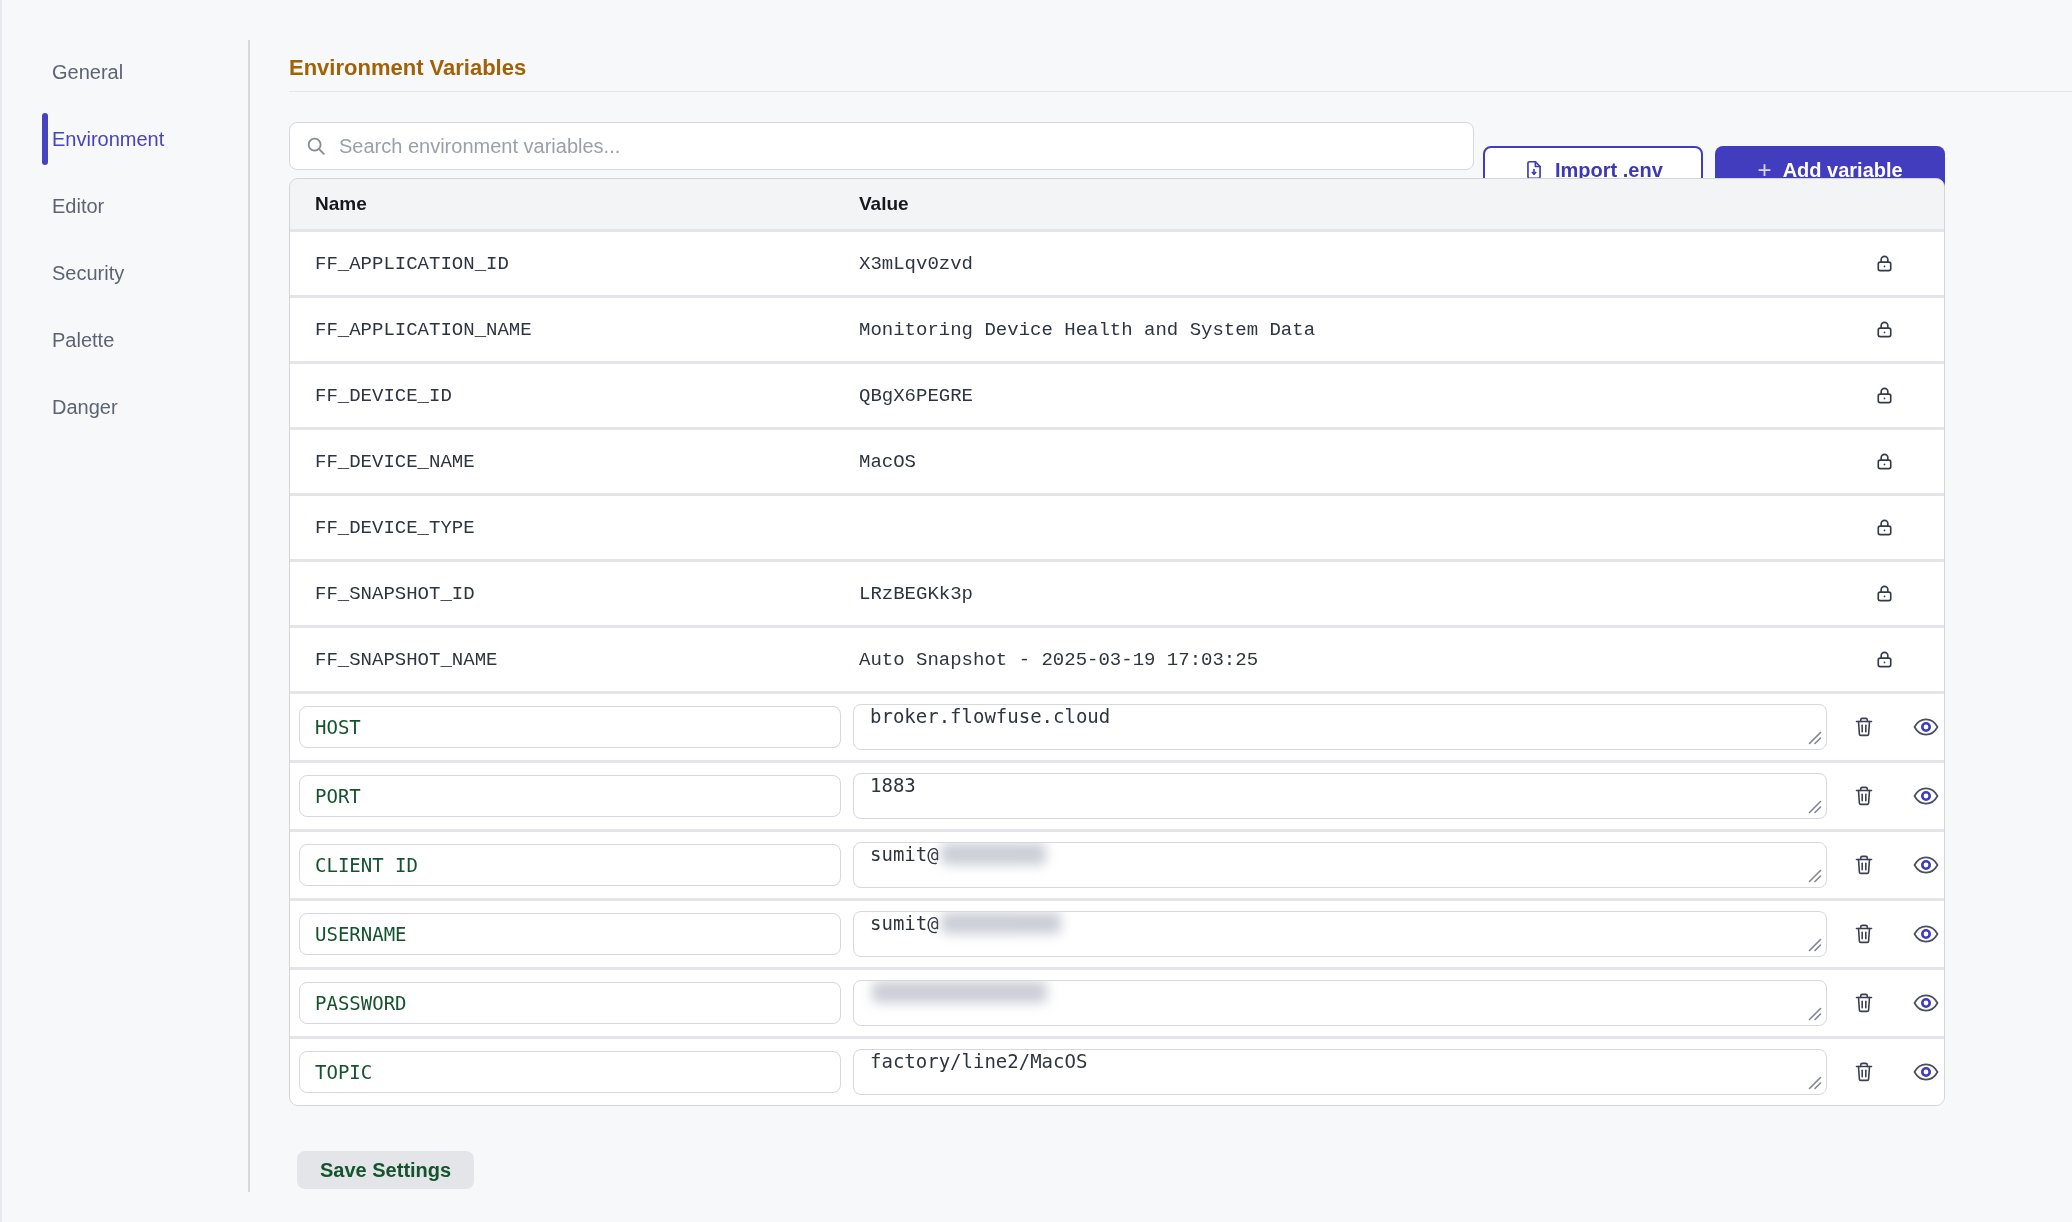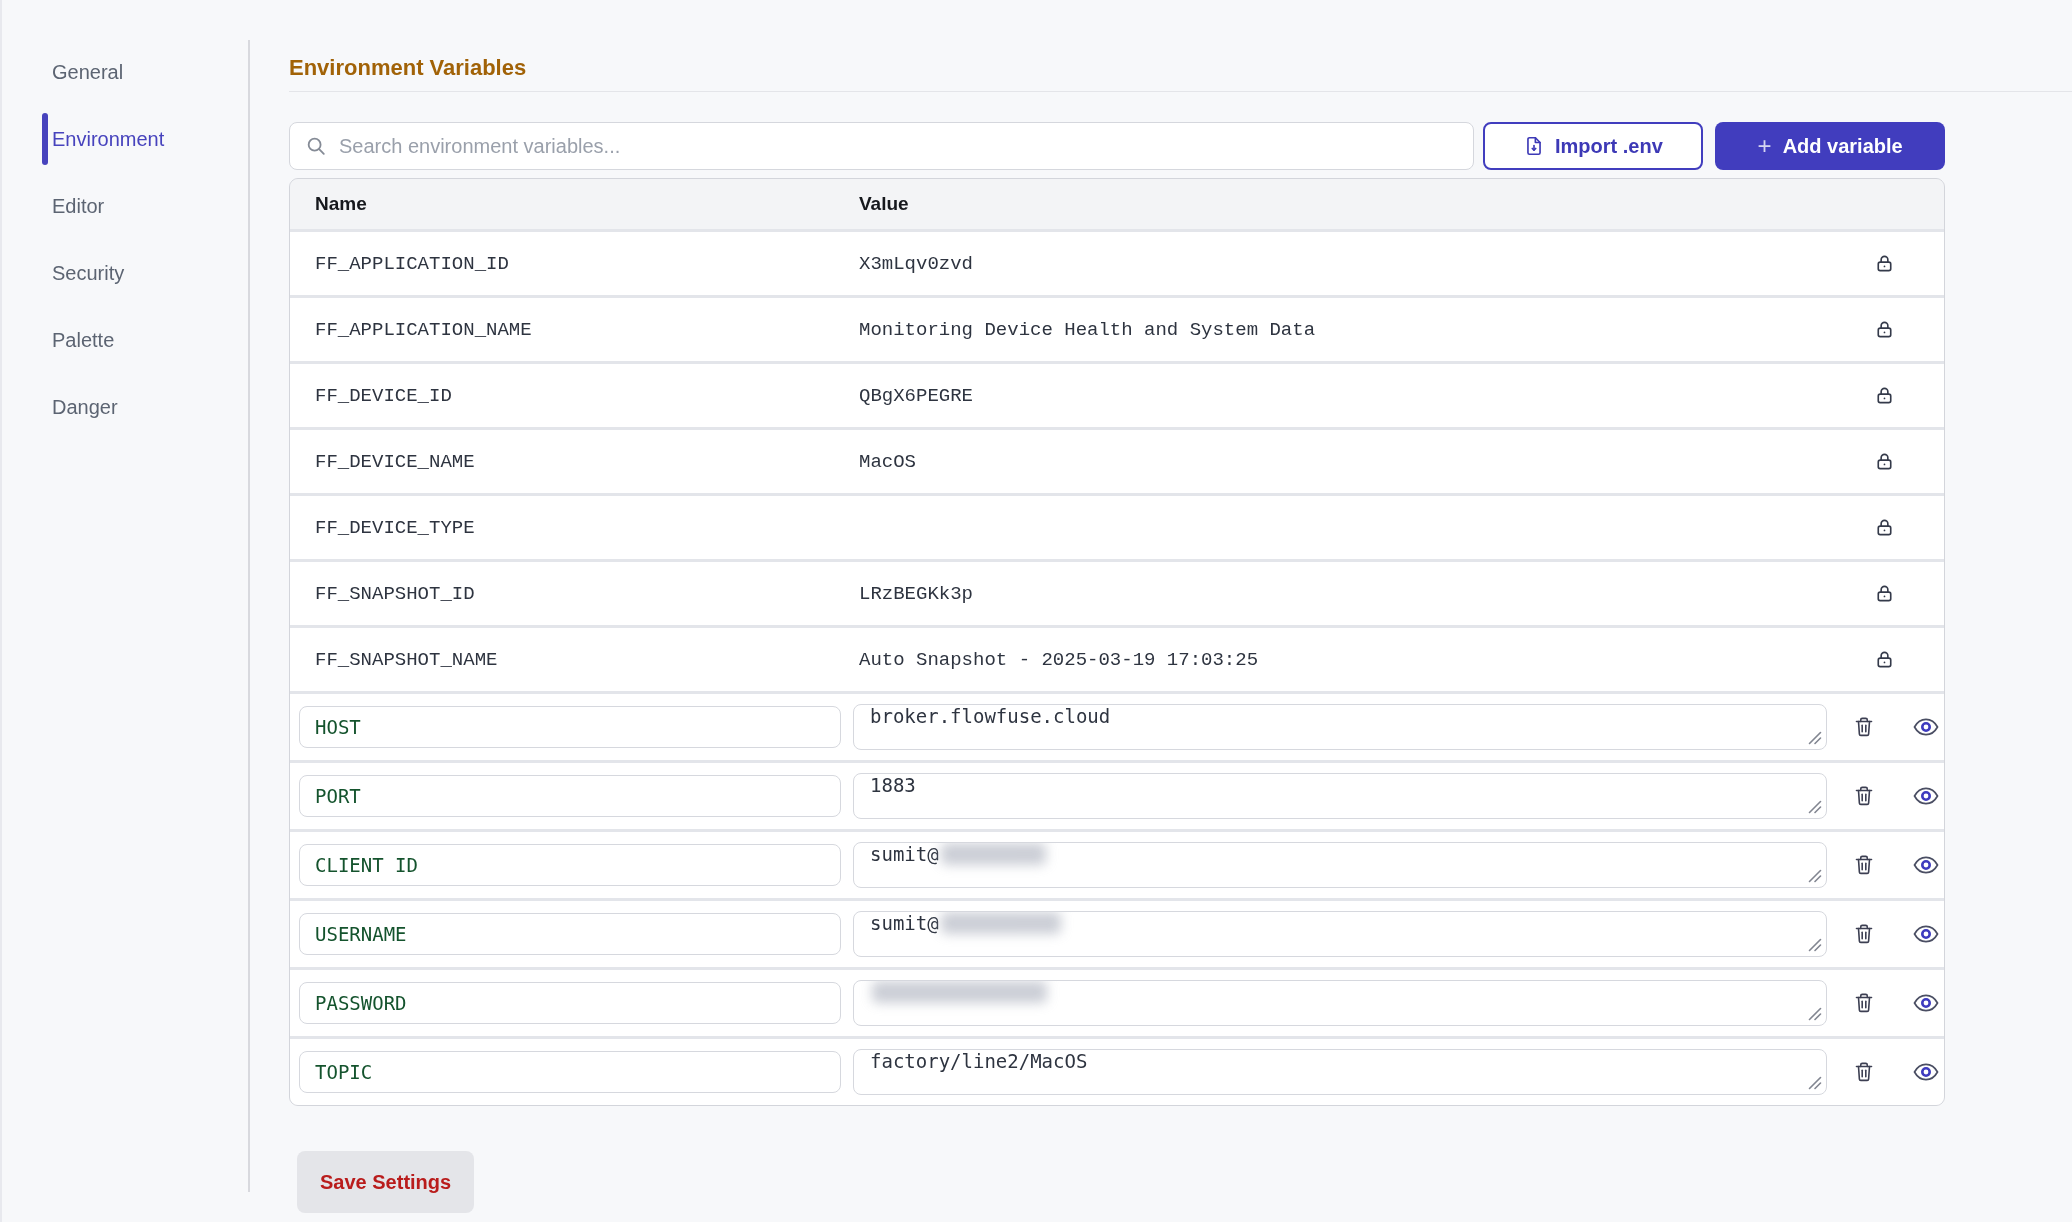--- a/index.html
+++ b/index.html
@@ -21,21 +21,21 @@
   .title-divider{position:absolute;left:287px;top:91px;width:1785px;height:1px;background:#e4e5e9;}
   
   .toolbar{position:absolute;left:287px;top:122px;width:1656px;height:48px;display:flex;}
   .search-wrap{position:relative;width:1186px;height:48px;box-sizing:border-box;
     border:1.5px solid #d5d7dd;border-radius:8px;background:#fff;display:flex;align-items:center;}
   .search-wrap svg{margin:0 10px 0 15px;flex:none;}
   .search-input{border:none;outline:none;flex:1;font-size:20px;color:#3a3f4a;
     font-family:"Liberation Sans",sans-serif;background:transparent;height:40px;}
   .search-input::placeholder{color:#9aa0ab;}
   .btn{box-sizing:border-box;height:48px;border-radius:8px;display:flex;align-items:center;
-    justify-content:center;font-size:20px;font-weight:bold;cursor:pointer;}
+    justify-content:center;font-size:20px;font-weight:bold;cursor:pointer;margin-top:24px;}
   .btn-import{margin-left:9px;width:221px;background:#fff;border:2.5px solid #413dbe;color:#3d39b6;}
   .btn-import svg{margin-right:10px;}
   .btn-add{margin-left:12px;width:230px;background:#413dbe;border:none;color:#fff;}
   .plus{font-weight:normal;color:rgba(255,255,255,0.78);font-size:24px;margin-right:11px;line-height:1;}
   
   .env-table{position:absolute;left:287px;top:178px;width:1656px;box-sizing:border-box;
     border:1.5px solid #d3d5db;border-radius:9px;background:#e3e5ea;overflow:hidden;
     display:flex;flex-direction:column;gap:3px;}
   .t-head{height:50px;background:#f3f4f6;display:grid;grid-template-columns:544px 1fr 70px;
     align-items:center;padding:0 25px;font-size:19px;font-weight:bold;color:#16181d;}
@@ -54,22 +54,22 @@
   .resize-handle{position:absolute;right:4px;bottom:4px;}
   .blur-blob{display:inline-block;height:22px;border-radius:5px;background:#a9aebb;
     filter:blur(6px);opacity:.6;margin-left:2px;vertical-align:middle;}
   .blob-client{width:105px;}
   .blob-user{width:120px;}
   .blob-pass{width:175px;}
   .icon-btn{background:none;border:none;padding:0;cursor:pointer;display:flex;align-items:center;}
   .trash-btn{margin-left:25px;}
   .eye-btn{margin-left:36px;}
   
-  .save-btn{position:absolute;left:295px;top:1151px;height:62px;padding:0 23px;border:none;
-    border-radius:8px;background:#e4e5e9;color:#b91c1c;font-size:20px;font-weight:bold;
+  .save-btn{position:absolute;left:295px;top:1151px;height:38px;padding:0 23px;border:none;
+    border-radius:8px;background:#e4e5e9;color:#14532d;font-size:20px;font-weight:bold;
     font-family:"Liberation Sans",sans-serif;}
 </style>
 </head>
 <body>
 
 <div class="screen">
 
   <nav class="sidebar">
     <div class="side-item">
       <span>General</span>

